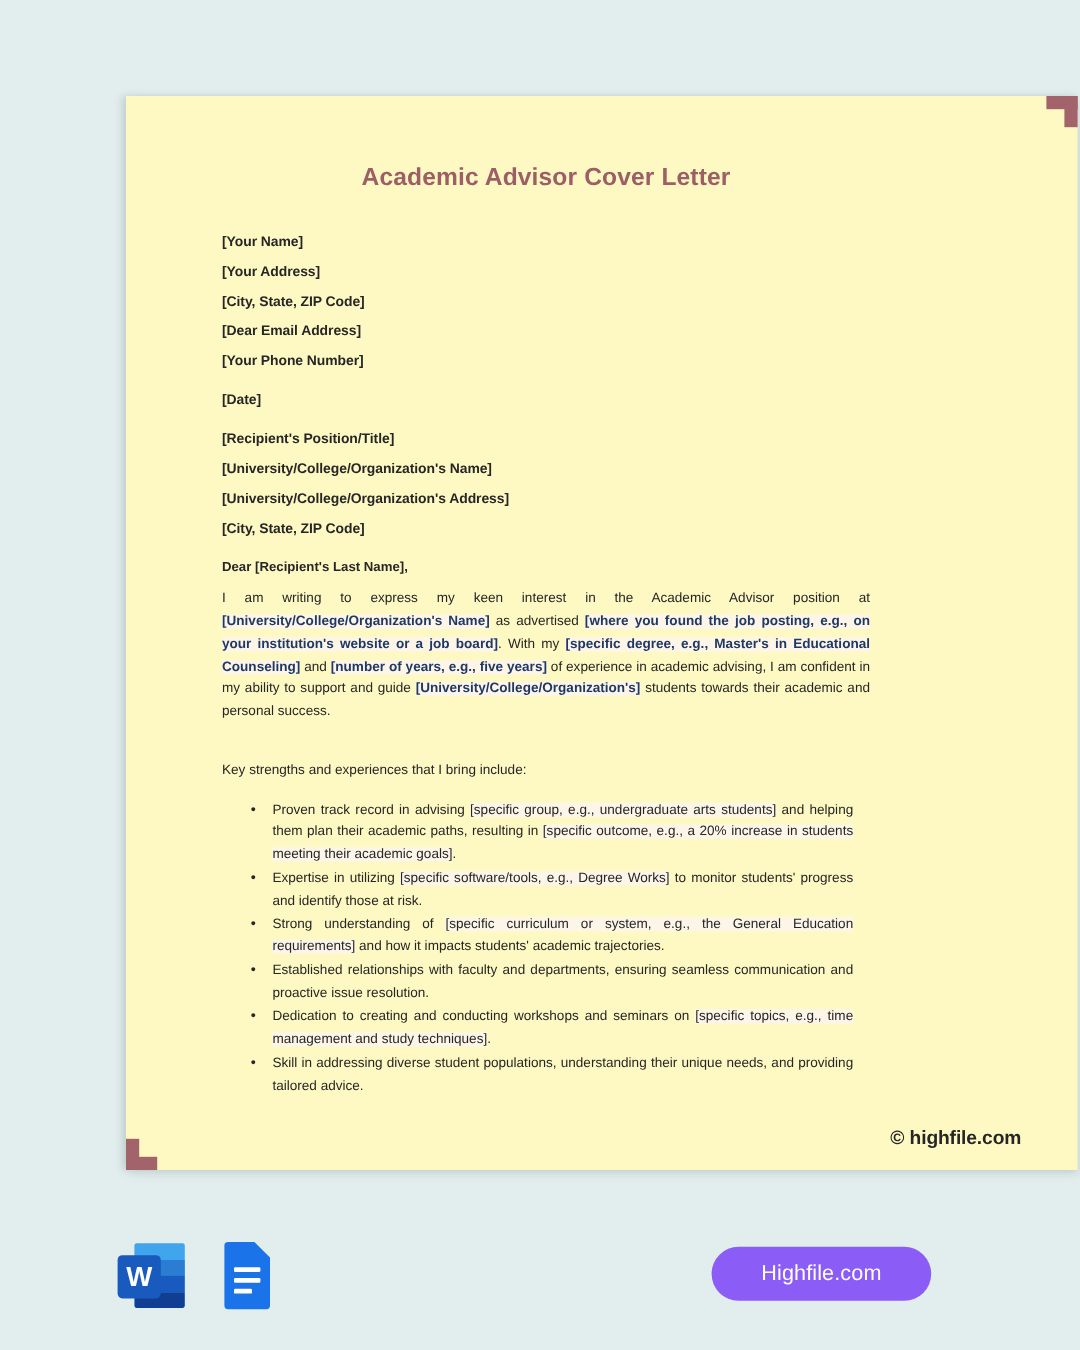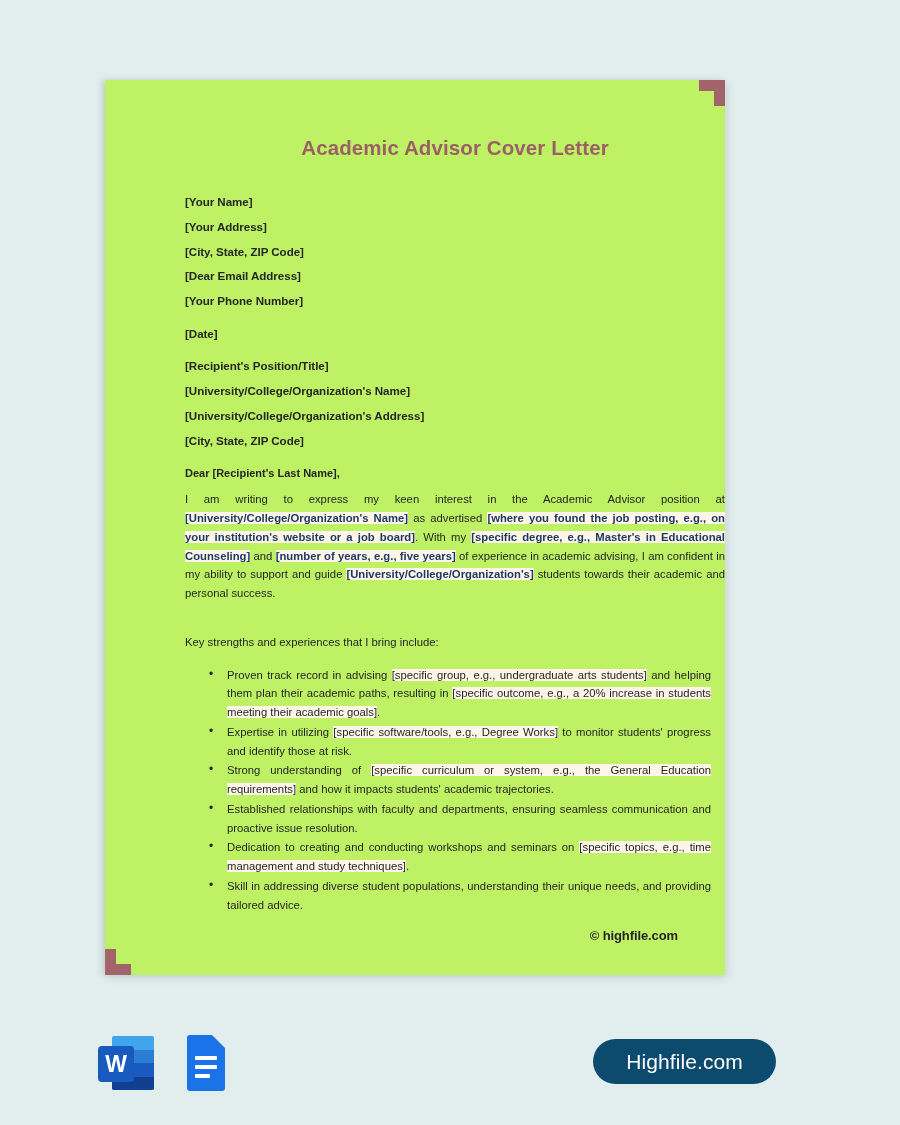--- a/index.html
+++ b/index.html
@@ -13,23 +13,23 @@
     font-family: "Liberation Sans", sans-serif;
     position: relative;
     overflow: hidden;
   }
 
   
   #paper {
     position: absolute;
     left: 105px;
     top: 80px;
-    width: 620px;
+    width: 793px;
     height: 895px;
-    background: #bef264;
+    background: #fef9c3;
     box-shadow: -3px 0 6px rgba(120,140,140,.28), 3px 3px 8px rgba(120,140,140,.18);
     text-decoration: underline;
   }
 
   
   .corner {
     position: absolute;
     width: 26px;
     height: 26px;
   }
@@ -144,22 +144,22 @@
     position: absolute;
     left: 10px;
     top: -1px;
     font-size: 12px;
     color: #262626;
   }
 
   #doc-footer {
     position: absolute;
     right: 47px;
-    bottom: 32px;
-    font-size: 13px;
+    bottom: 17px;
+    font-size: 16px;
     font-weight: bold;
     color: #262626;
     letter-spacing: -.1px;
   }
 
   
   #bottom-bar {
     position: absolute;
     left: 0;
     top: 1020px;
@@ -236,23 +236,23 @@
   .gdoc-ico .ln2 { top: 30px; width: 22px; }
   .gdoc-ico .ln3 { top: 39px; width: 15px; }
 
   #highfile-badge {
     position: absolute;
     right: 124px;
     top: 19px;
     width: 183px;
     height: 45px;
     border-radius: 23px;
-    background: #0c4a6e;
+    background: #8b5cf6;
     color: #ffffff;
-    font-size: 21px;
+    font-size: 18px;
     line-height: 45px;
     text-align: center;
     letter-spacing: .1px;
     cursor: pointer;
   }
 </style>
 </head>
 <body>
 
 <div id="paper">

